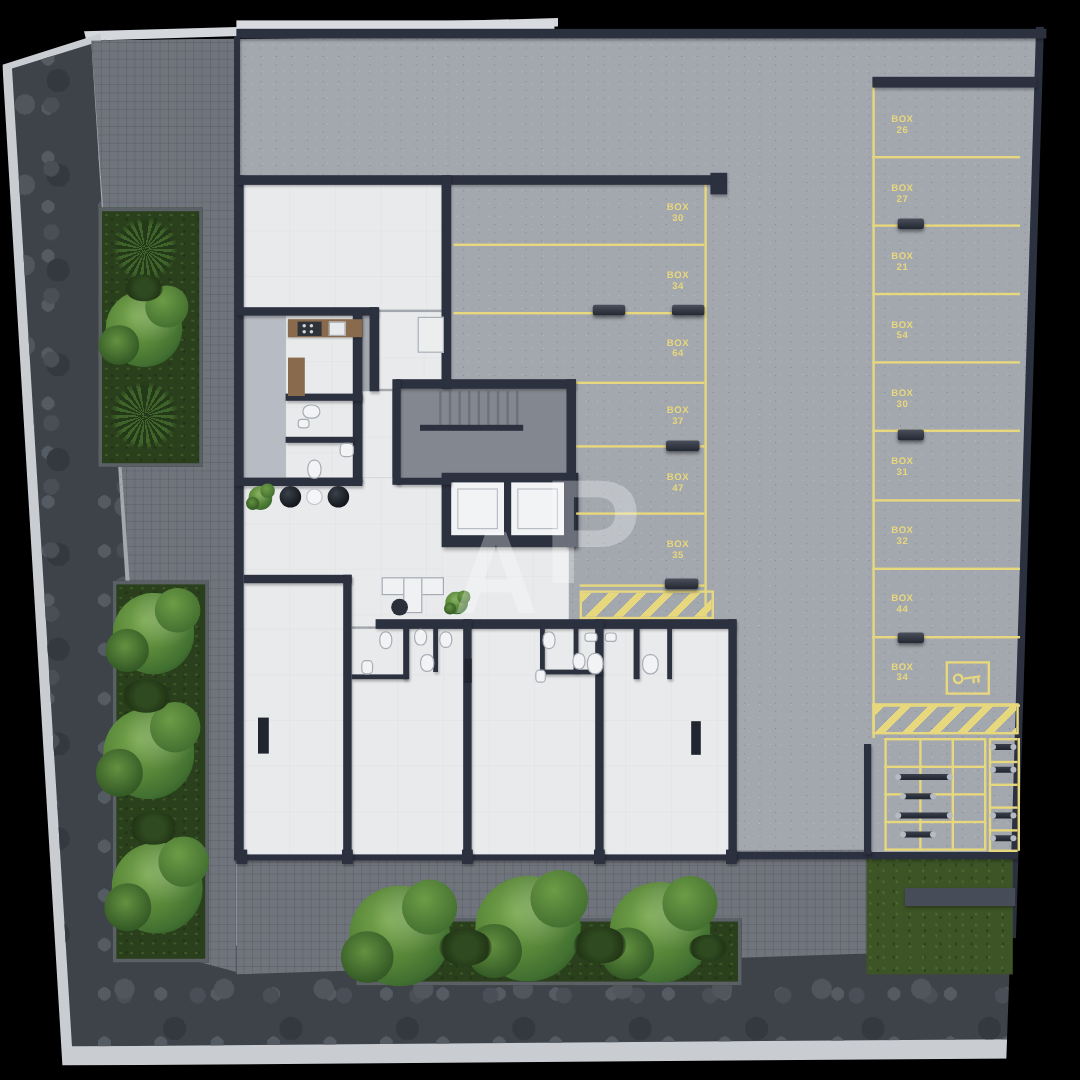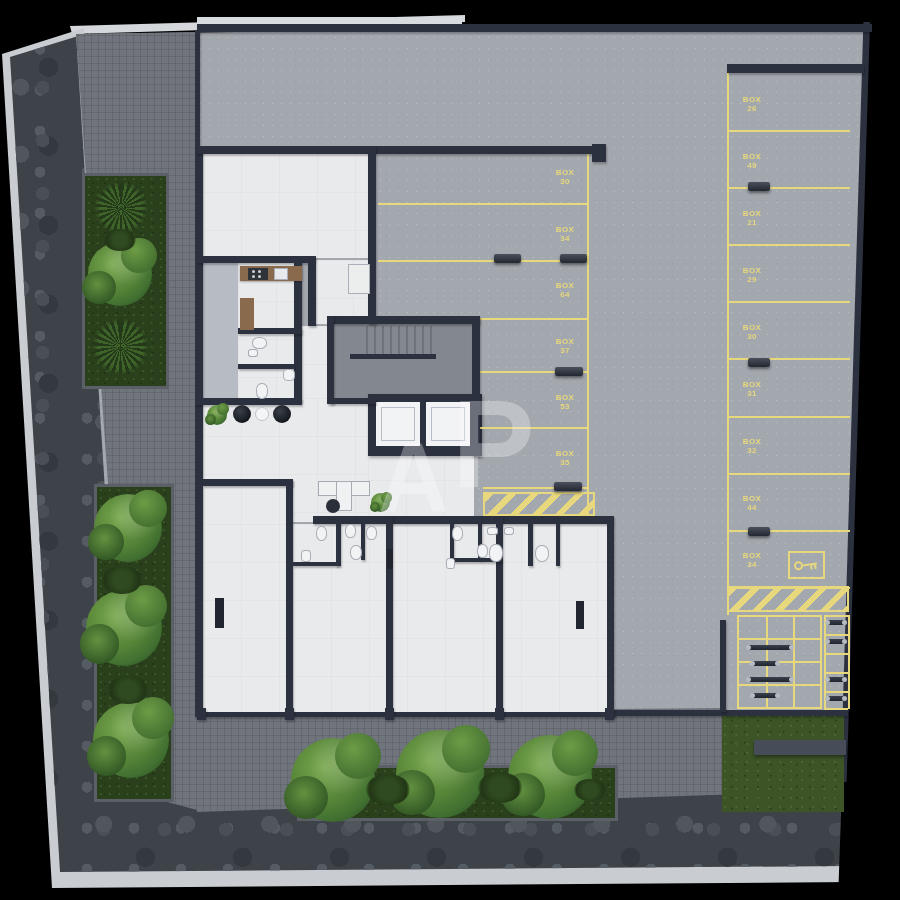--- a/index.html
+++ b/index.html
@@ -253,41 +253,41 @@
     <div class="abs boxlabel" style="left: 543px; top: 281px; width: 44px; height: 18px;">
       <div>BOX</div>
       <div>64</div>
     </div>
     <div class="abs boxlabel" style="left: 543px; top: 337px; width: 44px; height: 18px;">
       <div>BOX</div>
       <div>37</div>
     </div>
     <div class="abs boxlabel" style="left: 543px; top: 393px; width: 44px; height: 18px;">
       <div>BOX</div>
-      <div>53</div>
+      <div>47</div>
     </div>
     <div class="abs boxlabel" style="left: 543px; top: 449px; width: 44px; height: 18px;">
       <div>BOX</div>
       <div>35</div>
     </div>
     <div class="abs boxlabel" style="left: 730px; top: 95px; width: 44px; height: 18px;">
       <div>BOX</div>
       <div>26</div>
     </div>
     <div class="abs boxlabel" style="left: 730px; top: 152px; width: 44px; height: 18px;">
       <div>BOX</div>
-      <div>49</div>
+      <div>27</div>
     </div>
     <div class="abs boxlabel" style="left: 730px; top: 209px; width: 44px; height: 18px;">
       <div>BOX</div>
       <div>21</div>
     </div>
     <div class="abs boxlabel" style="left: 730px; top: 266px; width: 44px; height: 18px;">
       <div>BOX</div>
-      <div>29</div>
+      <div>54</div>
     </div>
     <div class="abs boxlabel" style="left: 730px; top: 323px; width: 44px; height: 18px;">
       <div>BOX</div>
       <div>30</div>
     </div>
     <div class="abs boxlabel" style="left: 730px; top: 380px; width: 44px; height: 18px;">
       <div>BOX</div>
       <div>31</div>
     </div>
     <div class="abs boxlabel" style="left: 730px; top: 437px; width: 44px; height: 18px;">

